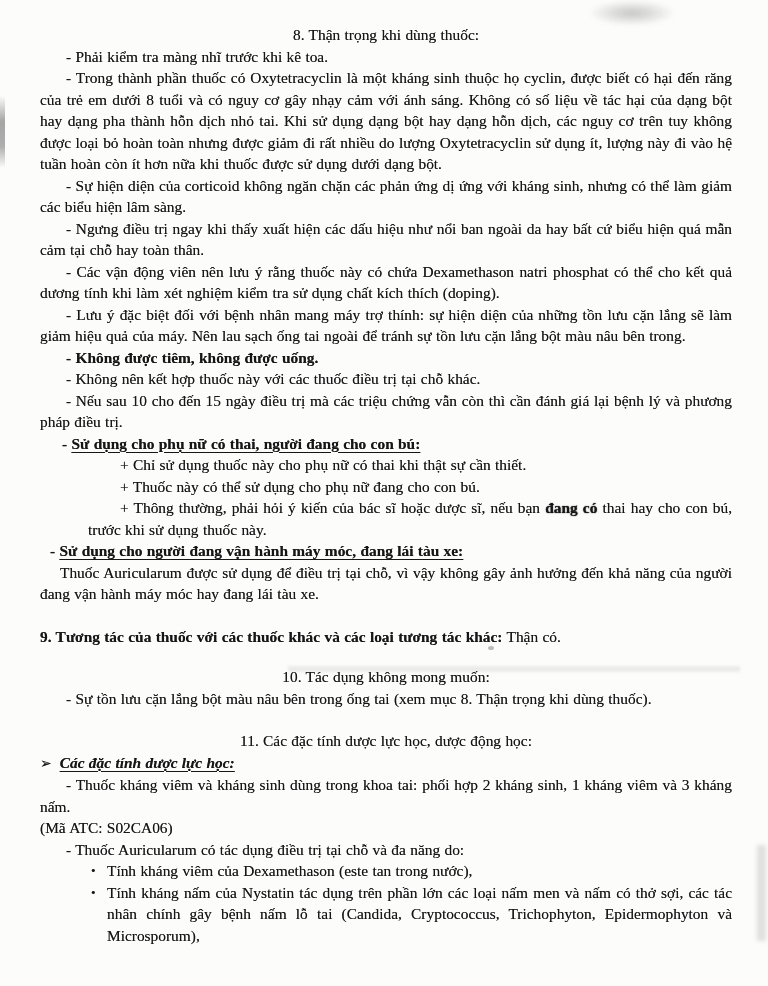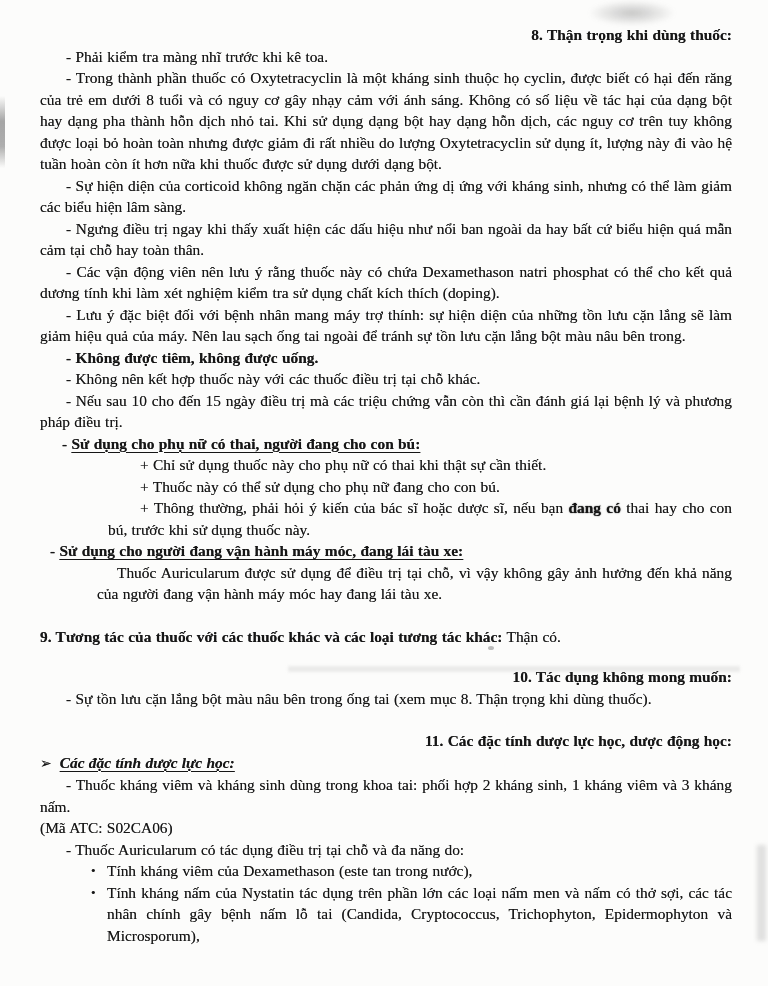--- a/index.html
+++ b/index.html
@@ -17,32 +17,32 @@
     font-size: 15.4px;
     line-height: 21.5px;
     color: #161616;
     padding: 24px 36px 0 40px;
     overflow: hidden;
     text-shadow: 0 0 0.5px rgba(25,25,25,0.65);
     word-spacing: 0.5px;
   }
   p { margin: 0; text-align: justify; }
   .bold { font-weight: bold; }
-  .h-sec { font-weight: bold; text-align: right; }
+  .h-sec { font-weight: normal; text-align: center; }
   .dash { text-indent: 26px; }
-  .plus { margin-left: 68px; text-indent: 32px; }
+  .plus { margin-left: 48px; text-indent: 32px; }
   .uhead { text-indent: 22px; }
   .uhead2 { text-indent: 10px; }
   .uhead .ul, .uhead2 .ul {
     font-weight: bold;
     text-decoration: underline;
     text-decoration-thickness: 1.4px;
     text-underline-offset: 2.5px;
   }
-  .p-driving { margin-left: 57px; text-indent: 20px; }
+  .p-driving { text-indent: 20px; }
   .gap { margin-top: 21px; }
   .gap2 { margin-top: 19px; }
   .bullet-row { margin-left: 67px; position: relative; }
   .bullet-glyph {
     position: absolute;
     left: -16px;
     top: 0;
     font-size: 13px;
   }
   .sub-ul {

